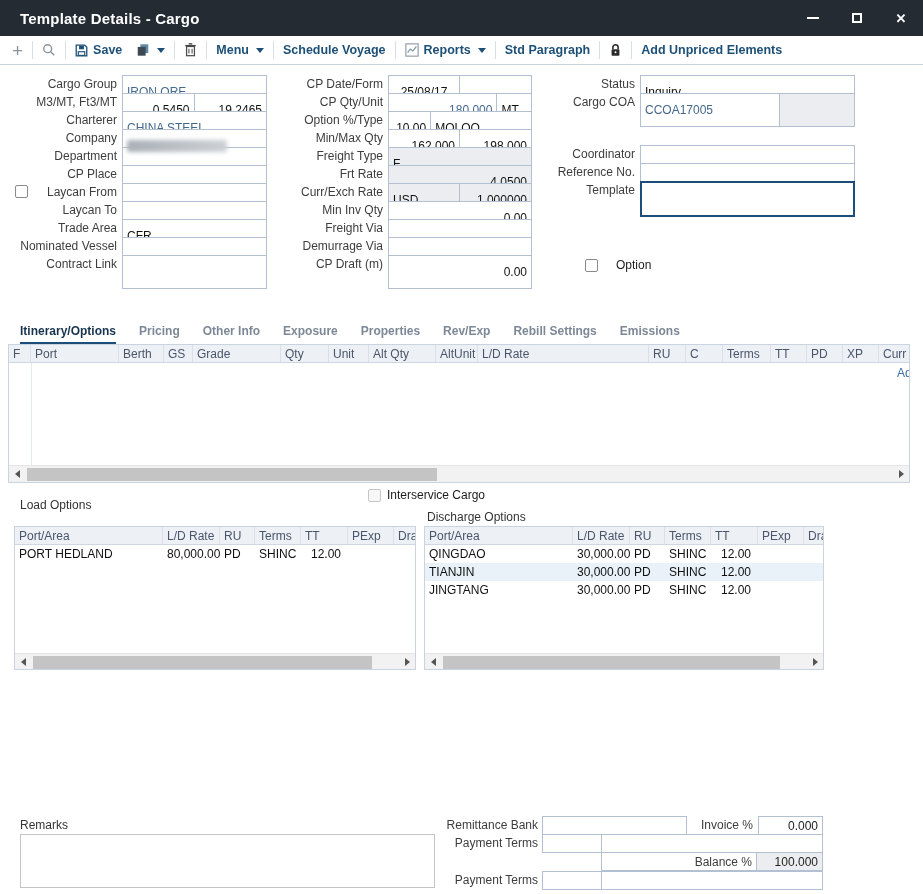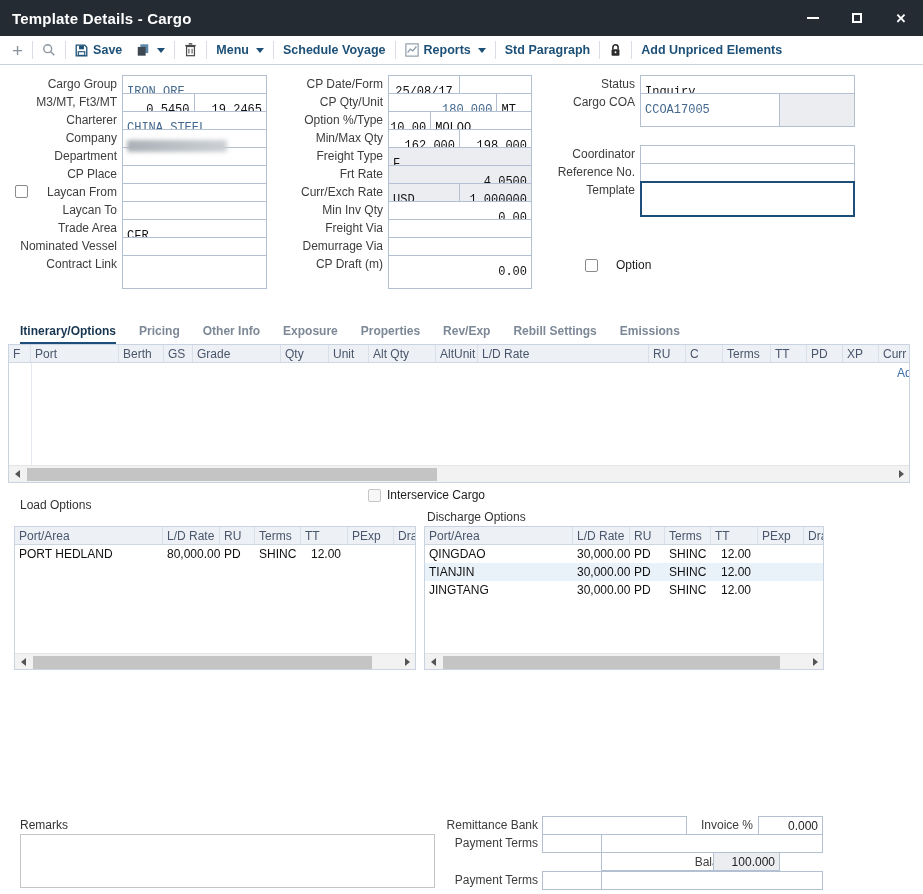--- a/index.html
+++ b/index.html
@@ -1,21 +1,21 @@
 <!DOCTYPE html>
 <html><head>
 <meta charset="utf-8">
 <style>
   * { margin:0; padding:0; box-sizing:border-box; }
   body { font-family:"Liberation Sans", sans-serif; background:#fff; }
   #app { position:relative; width:923px; height:894px; background:#fff; overflow:hidden; font-size:12px; color:#222; }
 
   
   .titlebar { position:absolute; left:0; top:0; width:923px; height:36px; background:#242b33; display:flex; align-items:center; }
-  .titlebar .title { color:#fff; font-size:15px; font-weight:bold; margin-left:12px; letter-spacing:.2px; }
+  .titlebar .title { color:#fff; font-size:15px; font-weight:bold; margin-left:20px; letter-spacing:.2px; }
   .win-controls { position:absolute; right:0; top:0; height:36px; display:flex; align-items:center; }
   .win-btn { width:44px; height:36px; display:flex; align-items:center; justify-content:center; cursor:default; }
   .ic-min { width:12px; height:2px; background:#fff; display:inline-block; }
   .ic-max { width:10px; height:10px; border:2px solid #fff; display:inline-block; }
   .ic-close { color:#fff; font-size:13px; font-weight:bold; }
 
   
   .toolbar { position:absolute; left:0; top:36px; width:923px; height:29px; background:#fff; border-bottom:1px solid #c9d3de; display:flex; align-items:center; padding-left:12px; }
   .tb-item { display:flex; align-items:center; gap:5px; color:#1d5077; font-weight:bold; font-size:12.5px; white-space:nowrap; cursor:default; }
   .tb-sep { width:1px; height:18px; background:#d9dee5; margin:0 9px; }
@@ -24,21 +24,21 @@
   .plus-glyph { color:#8a949e; font-size:19px; font-weight:300; line-height:1; }
 
   
   .fcol { position:absolute; }
   .frow { display:flex; height:19px; align-items:stretch; }
   .frow + .frow, .spacer + .frow { margin-top:-1px; }
   .flabel { text-align:right; padding-right:5px; color:#3d3d3d; line-height:19px; white-space:nowrap; flex:none; }
   .fcol-left  .flabel { width:114px; }
   .fcol-mid   .flabel { width:118px; }
   .fcol-right .flabel { width:88px; }
-  .ffield { flex:1; border:1px solid #b3c0d2; background:#fff; display:flex; align-items:center; padding:16px 4px; overflow:hidden; white-space:nowrap; color:#111;font-family:Liberation Mono, monospace; }
+  .ffield { flex:1; border:1px solid #b3c0d2; background:#fff; display:flex; align-items:center; padding:16px 4px; overflow:hidden; white-space:nowrap; color:#111; }
   .ffield.gray { background:#ebedf0; }
   .ffield.num { justify-content:flex-end; }
   .ffield.ctr { justify-content:center; }
   .ffield.link { color:#44688c; }
   .ffield.focused { border:2px solid #1d4e79; }
   .split { flex:1; display:flex; }
   .split .ffield + .ffield { margin-left:-1px; }
   .blur-redact { width:100px; height:12px; border-radius:2px; background:linear-gradient(90deg,#aab0b6,#cdd1d5); filter:blur(2px); }
   .checkbox { width:13px; height:13px; border:1px solid #8a8a8a; background:#fff; border-radius:2px; display:inline-block; flex:none; }
   .checkbox.disabled { border-color:#c6c6c6; background:#f7f7f7; }
@@ -399,19 +399,19 @@
   <span class="abs blabel" style="left:430px; top:816px; width:108px;">Remittance Bank</span>
   <span class="abs bfield" style="left:542px; top:816px; width:145px;"></span>
   <span class="abs blabel" style="left:688px; top:816px; width:65px;">Invoice %</span>
   <span class="abs bfield num" style="left:758px; top:816px; width:65px;">0.000</span>
 
   <span class="abs blabel" style="left:430px; top:834px; width:108px;">Payment Terms</span>
   <span class="abs bfield" style="left:542px; top:834px; width:60px;"></span>
   <span class="abs bfield" style="left:601px; top:834px; width:222px;"></span>
 
   <span class="abs bfield" style="left:601px; top:852px; width:156px; justify-content:flex-end; color:#3d3d3d;">Balance %</span>
-  <span class="abs bfield gray num" style="left:713px; top:852px; width:67px;padding-left:22px;">100.000</span>
+  <span class="abs bfield gray num" style="left:756px; top:852px; width:67px;padding-left:22px;">100.000</span>
 
   <span class="abs blabel" style="left:430px; top:871px; width:108px;">Payment Terms</span>
   <span class="abs bfield" style="left:542px; top:871px; width:60px;"></span>
   <span class="abs bfield" style="left:601px; top:871px; width:222px;"></span>
 
 </div>
 
 </body></html>

